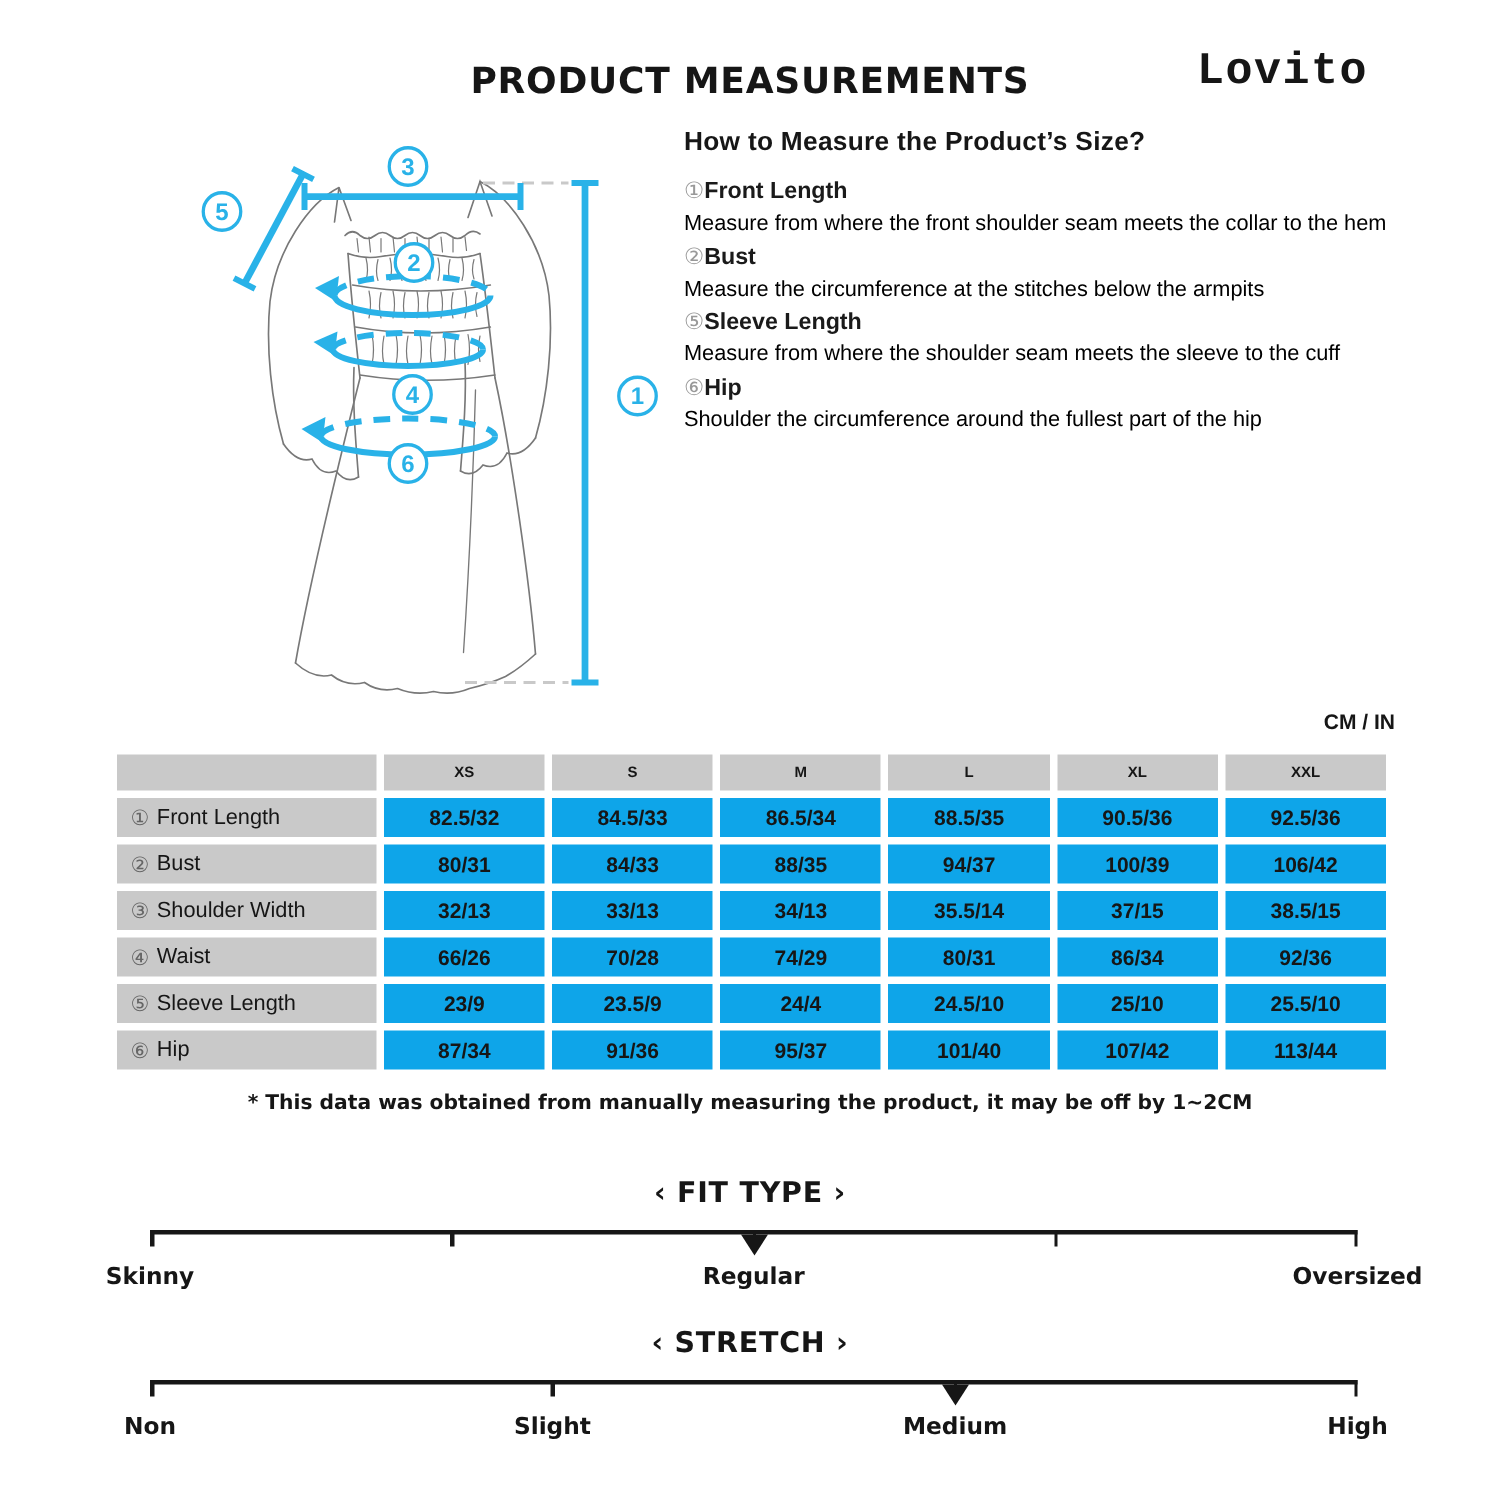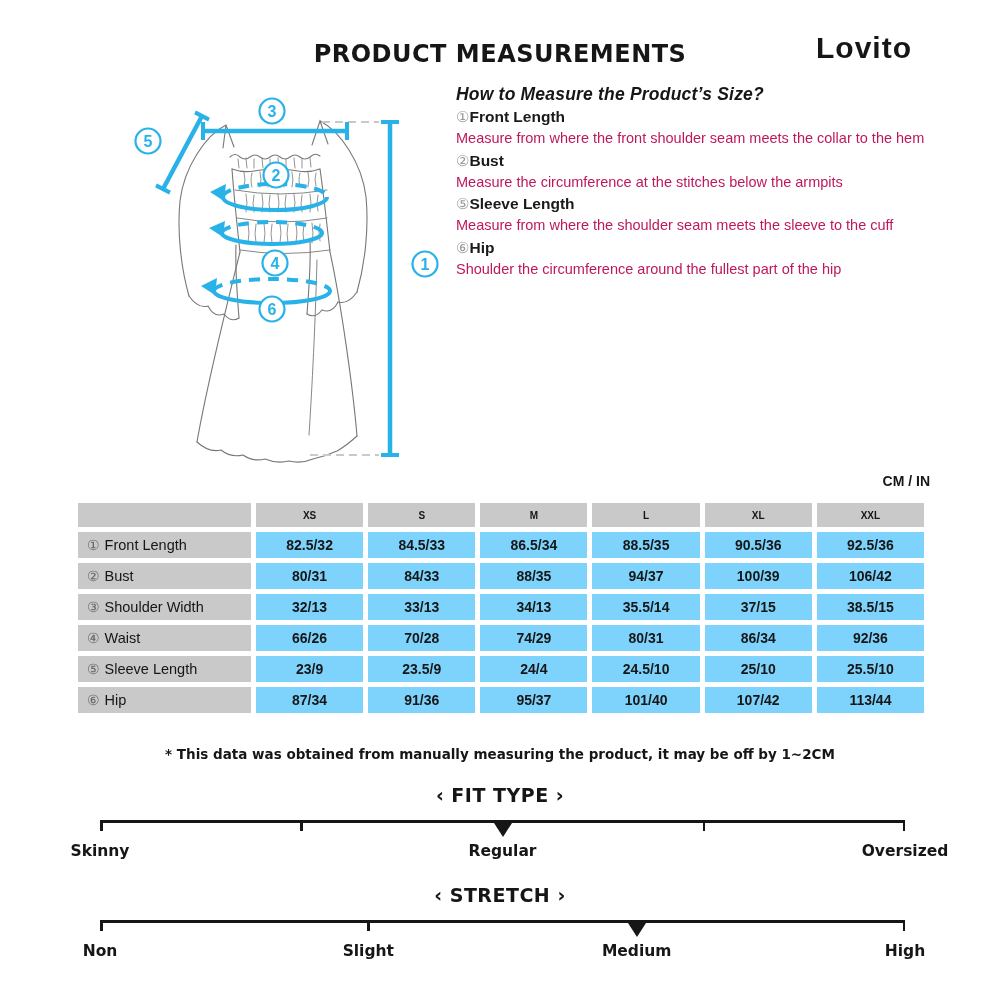--- a/index.html
+++ b/index.html
@@ -2,47 +2,47 @@
 <html><head>
 <meta charset="utf-8">
 <style>
   * { margin:0; padding:0; box-sizing:border-box; }
   body { background:#fff; font-family:"Liberation Sans", sans-serif; color:#161616; }
   .page { position:relative; width:1000px; height:1000px; background:#fff; overflow:hidden; }
 
   
   .page-title { position:absolute; top:40px; left:0; width:1000px; text-align:center;
     font-family:"DejaVu Sans", sans-serif; font-size:24px; font-weight:800; letter-spacing:.5px; }
-  .brand { position:absolute; top:31px; right:88px; font-family:Liberation Sans, sans-serif;
+  .brand { position:absolute; top:31px; right:88px; font-family:Liberation Mono, monospace;
     font-size:30px; font-weight:800; letter-spacing:1px; }
 
   
   .diagram { position:absolute; left:120px; top:85px; width:330px; height:395px; }
 
   
   .instructions { position:absolute; left:456px; top:84px; width:478px; }
-  .instructions h2 { font-size:17.5px; font-weight:700; margin-bottom:1px; letter-spacing:.2px;font-style:italic; }
+  .instructions h2 { font-size:17.5px; font-weight:700; margin-bottom:12px; letter-spacing:.2px; }
   .instr-title { font-size:15.5px; font-weight:700; line-height:22px; color:#1a1a1a; }
   .instr-num { font-weight:400; color:#999; font-size:15px; }
-  .instr-desc { font-size:14.5px; color:#be185d; line-height:21.5px; font-weight:400; }
+  .instr-desc { font-size:14.5px; color:#000000; line-height:21.5px; font-weight:400; }
 
   
   .unit-label { position:absolute; top:473px; right:70px; font-size:14px; font-weight:700; }
 
   
   .size-table { position:absolute; left:78px; top:503px; width:846px;
     display:grid; grid-template-columns:173px repeat(6,1fr); gap:5px; }
   .size-table .cell { display:flex; align-items:center; justify-content:center; height:26px; }
   .size-table .head { background:#c9c9c9; font-weight:700; font-size:10px; height:24px; }
   .size-table .rowlabel { background:#c9c9c9; justify-content:flex-start; padding-left:9px;
     font-size:14.5px; font-weight:400; }
   .size-table .rowlabel .circ { color:#666; margin-right:5px; font-size:14px; }
-  .size-table .val { background:#7dd3fc; font-weight:700; font-size:14px; }
-
-  .footnote { position:absolute; top:746px; left:0; width:1000px; text-align:center;
+  .size-table .val { background:#0ea5e9; font-weight:700; font-size:14px; }
+
+  .footnote { position:absolute; top:727px; left:0; width:1000px; text-align:center;
     font-family:"DejaVu Sans", sans-serif; font-size:13.5px; font-weight:700; }
 
   
   .scale-title { position:absolute; left:0; width:1000px; text-align:center;
     font-family:"DejaVu Sans", sans-serif; font-size:19px; font-weight:800; letter-spacing:.5px; }
   .scale { position:absolute; left:100px; width:805px; height:46px; }
   .scale .line { position:absolute; top:0; left:0; width:100%; border-top:3px solid #161616; }
   .scale .tick { position:absolute; top:0; width:2.5px; height:11px; background:#161616; }
   .scale .marker { position:absolute; top:3px; width:0; height:0; margin-left:-9px;
     border-left:9px solid transparent; border-right:9px solid transparent; border-top:14px solid #161616; }

